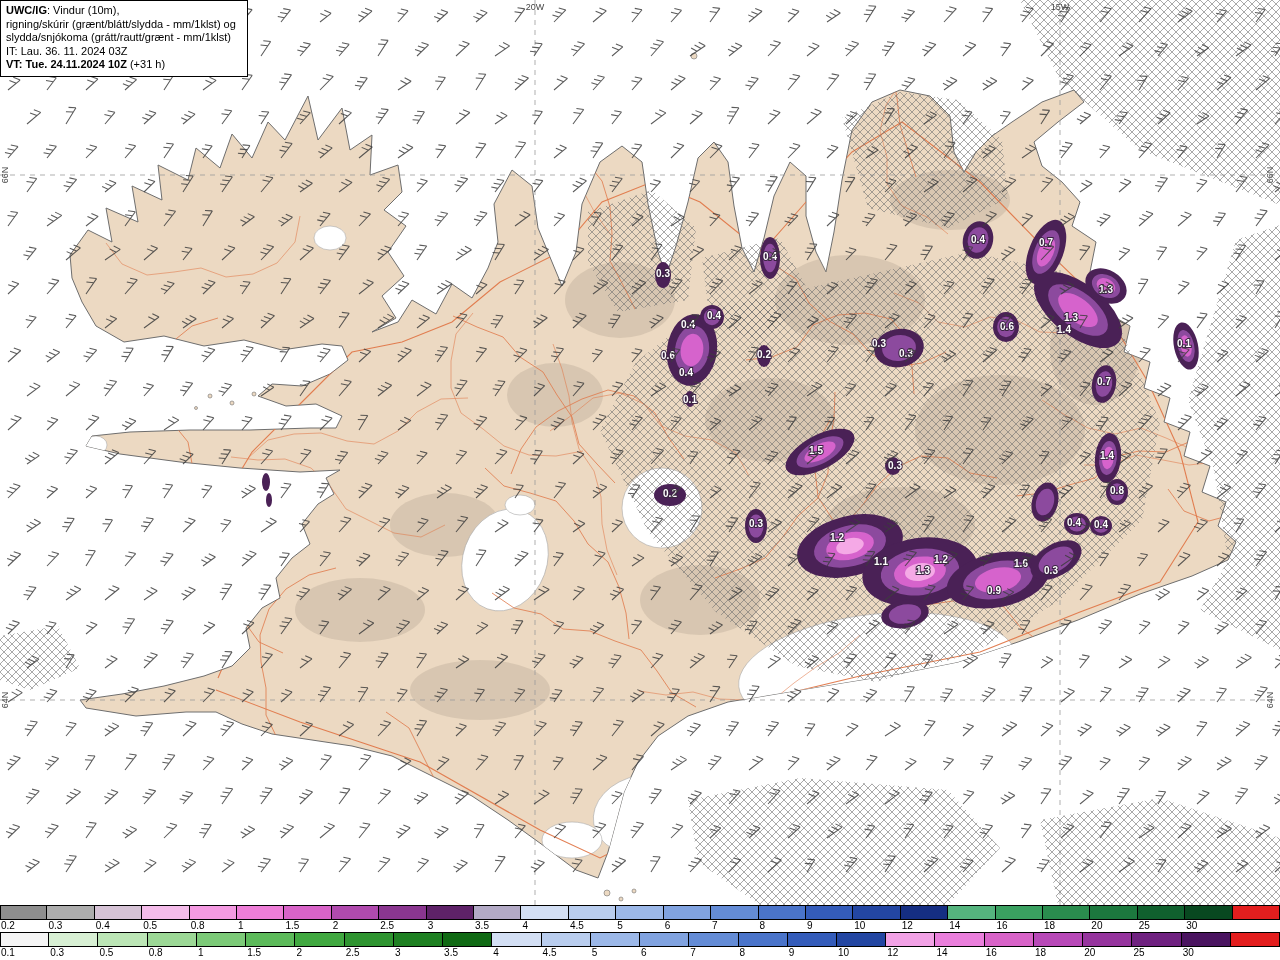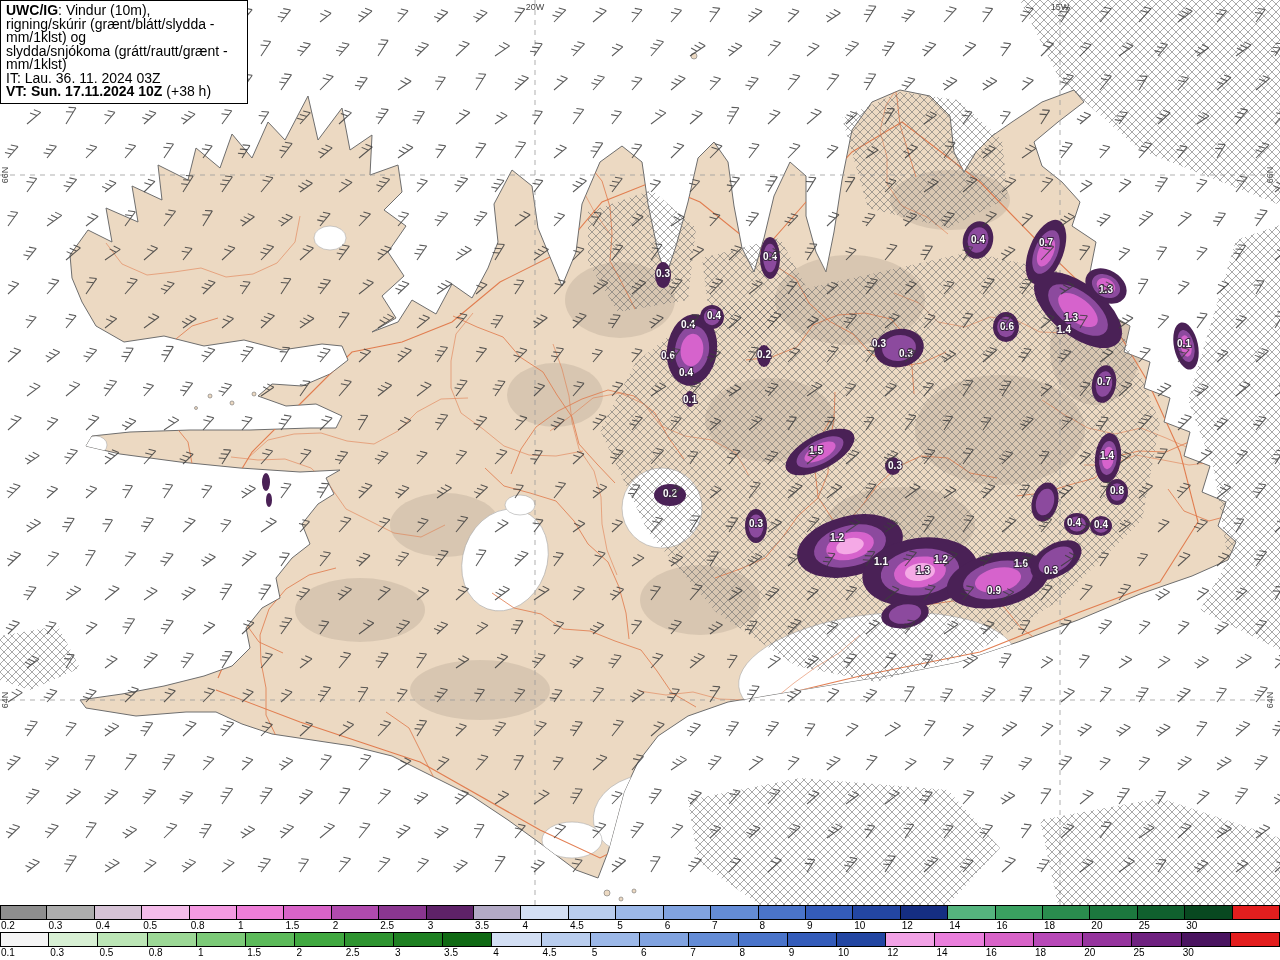--- a/index.html
+++ b/index.html
@@ -1,21 +1,21 @@
 <!DOCTYPE html>
 <html><head>
 <meta charset="utf-8">
 <style>
   *{box-sizing:border-box;margin:0;padding:0}
   html,body{width:1280px;height:960px;background:#fff;overflow:hidden;
     font-family:"Liberation Sans",sans-serif;}
   .stage{position:relative;width:1280px;height:960px;background:#fff}
   #map-svg{position:absolute;left:0;top:0;display:block}
   .title-box{position:absolute;left:0;top:0;width:248px;background:#fff;border:1px solid #000;
-    padding:3px 5px 4px 5px;font-size:14px;line-height:13.5px;color:#000;z-index:5}
+    padding:3px 5px 4px 5px;font-size:11px;line-height:13.5px;color:#000;z-index:5}
   .title-box b{font-weight:bold}
   .colorbars{position:absolute;left:0;top:905px;width:1280px;height:55px;background:#fff;z-index:4}
   .cbar{display:flex;width:100%}
   .cbar-cell{flex:1 1 0;min-width:0}
   .cbar-box{height:15px;border:1px solid #000;border-left:none}
   .cbar-cell:first-child .cbar-box{border-left:1px solid #000}
   .cbar-label{font-size:10px;line-height:12px;height:12px;color:#000;padding-left:1px;white-space:nowrap}
   .precip-label{font-weight:bold;font-size:10px;font-family:"Liberation Sans",sans-serif;
     fill:#fff;stroke:#3a2342;stroke-width:2px;paint-order:stroke;text-anchor:middle}
   .grat-label{font-size:9px;font-family:"Liberation Sans",sans-serif;fill:#444;text-anchor:middle}
@@ -1090,21 +1090,21 @@
         <path d="M0 0 L14.7 0 M14.7 0 L11.2 -6.5 M9.7 0 L6.2 -6.5" transform="translate(1236 872) rotate(-36.3)" fill="none" stroke="#3d3d3d" stroke-width="1.05" opacity="0.85"></path>
         <path d="M0 0 L16.7 0 M16.7 0 L13.2 -6.5 M11.7 0 L8.2 -6.5" transform="translate(1275 872) rotate(-43.6)" fill="none" stroke="#3d3d3d" stroke-width="1.05" opacity="0.85"></path>
       </g>
   </svg>
 
   <div class="title-box">
     <div><b>UWC/IG</b><span>: Vindur (10m),</span></div>
     <div>rigning/skúrir (grænt/blátt/slydda - mm/1klst) og</div>
     <div>slydda/snjókoma (grátt/rautt/grænt - mm/1klst)</div>
     <div>IT: Lau. 36. 11. 2024 03Z</div>
-    <div><b>VT: Sun. 17.11.2024 10Z</b><span> (+38 h)</span></div>
+    <div><b>VT: Tue. 24.11.2024 10Z</b><span> (+31 h)</span></div>
   </div>
 
   <div class="colorbars">
     <div class="cbar" id="bar-top">
         <div class="cbar-cell">
           <div class="cbar-box" style="background: rgb(142, 142, 142);"></div>
           <div class="cbar-label">0.2</div>
         </div>
         <div class="cbar-cell">
           <div class="cbar-box" style="background: rgb(173, 173, 173);"></div>

